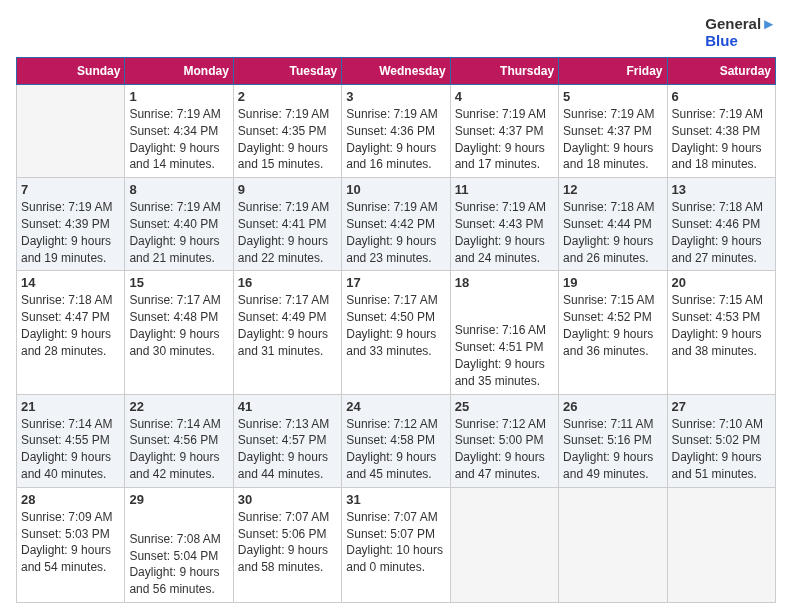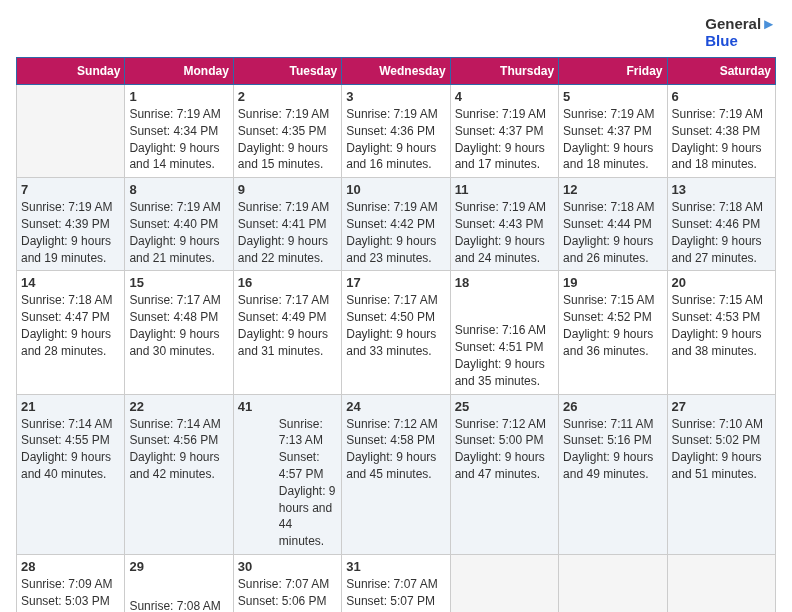--- a/index.html
+++ b/index.html
@@ -237,21 +237,21 @@
 Daylight: 9 hours and 40 minutes.</div>
         </td>
         <td>
           <div class="day-number">22</div>
           <div class="day-info" style="white-space: pre-line;">Sunrise: 7:14 AM
 Sunset: 4:56 PM
 Daylight: 9 hours and 42 minutes.</div>
         </td>
         <td>
           <div class="day-number">41</div>
-          <div class="day-info" style="white-space: pre-line; margin-left: 41px;">Sunrise: 7:13 AM
+          <div class="day-info" style="white-space: pre-line;">Sunrise: 7:13 AM
 Sunset: 4:57 PM
 Daylight: 9 hours and 44 minutes.</div>
         </td>
         <td>
           <div class="day-number">24</div>
           <div class="day-info" style="white-space: pre-line;">Sunrise: 7:12 AM
 Sunset: 4:58 PM
 Daylight: 9 hours and 45 minutes.</div>
         </td>
         <td>

